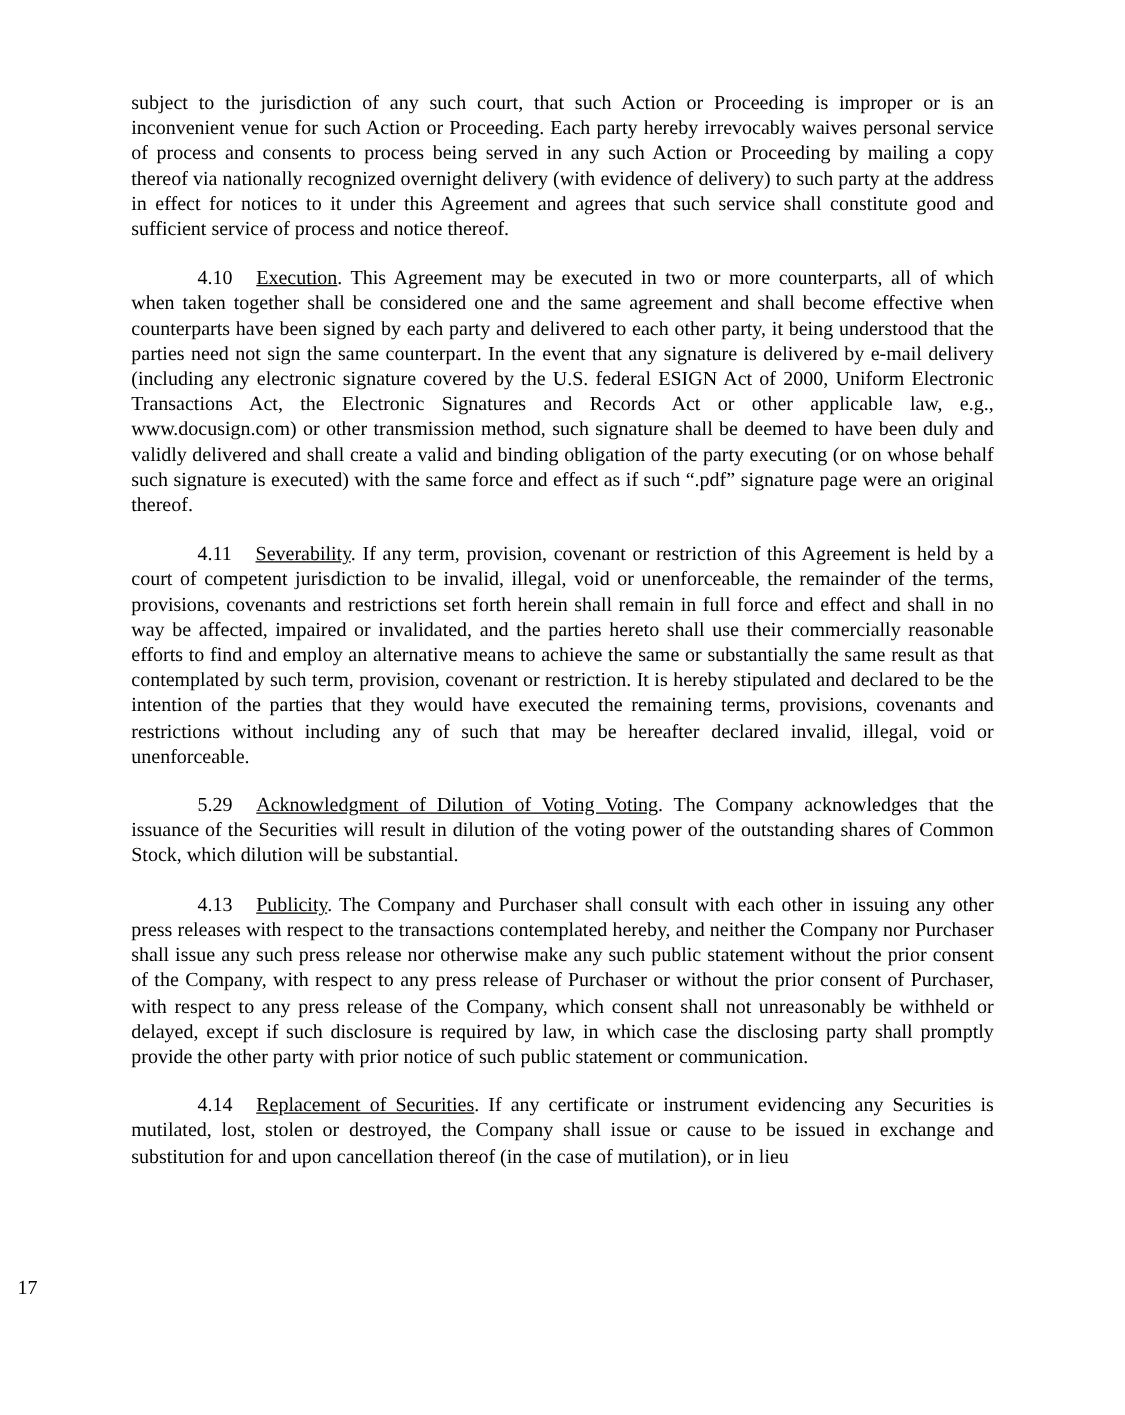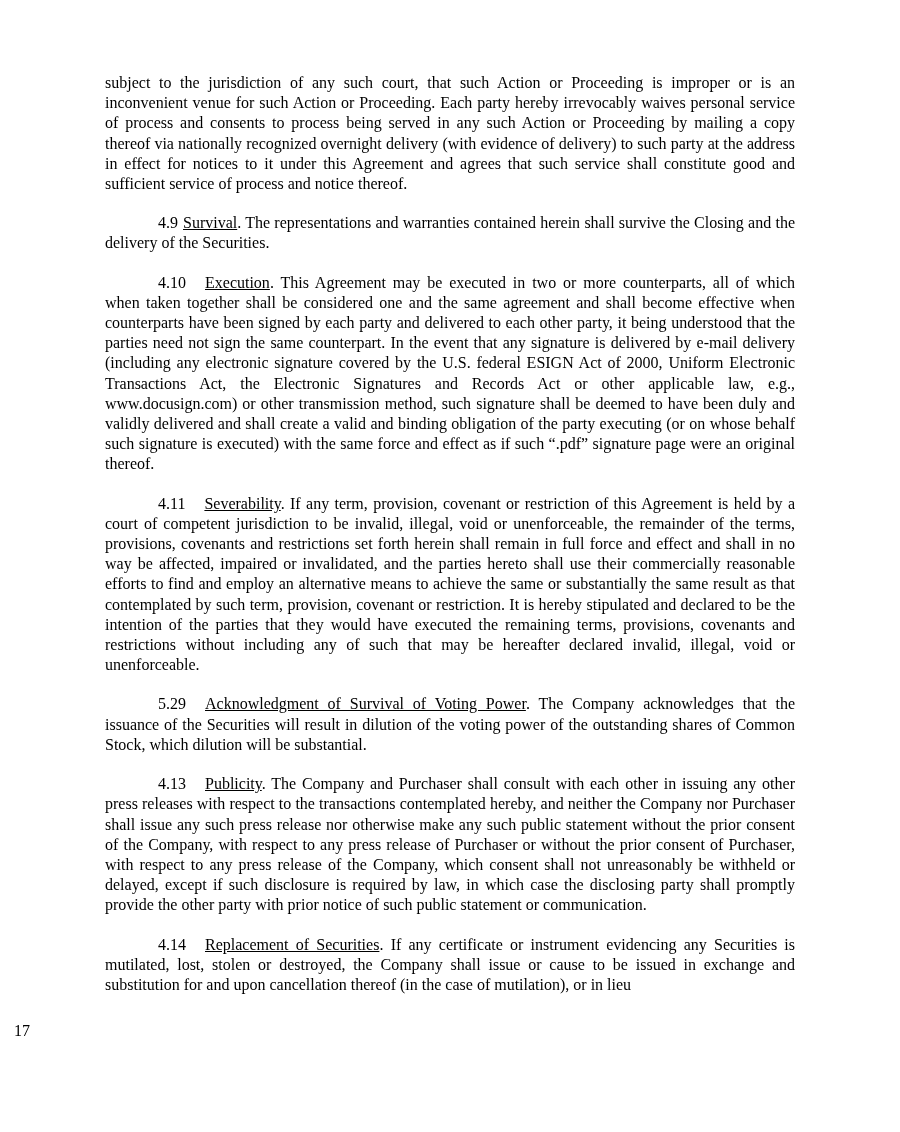--- a/index.html
+++ b/index.html
@@ -51,27 +51,26 @@
   }
 </style>
 </head>
 <body>
 
 <div class="page">
   <div class="content">
 
     <p class="para">subject to the jurisdiction of any such court, that such Action or Proceeding is improper or is an inconvenient venue for such Action or Proceeding.  Each party hereby irrevocably waives personal service of process and consents to process being served in any such Action or Proceeding by mailing a copy thereof via nationally recognized overnight delivery (with evidence of delivery) to such party at the address in effect for notices to it under this Agreement and agrees that such service shall constitute good and sufficient service of process and notice thereof.</p>
 
-    <p class="para section"><span class="num">4.9</span><span class="tab-sm"></span><span class="heading">Survival</span><span>.  The representations and warranties contained herein shall survive the Closing and the delivery of the Securities.</span></p>
 
     <p class="para section"><span class="num">4.10</span><span class="tab"></span><span class="heading">Execution</span><span>. This Agreement may be executed in two or more counterparts, all of which when taken together shall be considered one and the same agreement and shall become effective when counterparts have been signed by each party and delivered to each other party, it being understood that the parties need not sign the same counterpart.  In the event that any signature is delivered by e-mail delivery (including any electronic signature covered by the U.S. federal ESIGN Act of 2000, Uniform Electronic Transactions Act, the Electronic Signatures and Records Act or other applicable law, e.g., www.docusign.com) or other transmission method, such signature shall be deemed to have been duly and validly delivered and shall create a valid and binding obligation of the party executing (or on whose behalf such signature is executed) with the same force and effect as if such “.pdf” signature page were an original thereof.</span></p>
 
     <p class="para section"><span class="num">4.11</span><span class="tab"></span><span class="heading">Severability</span><span>.  If any term, provision, covenant or restriction of this Agreement is held by a court of competent jurisdiction to be invalid, illegal, void or unenforceable, the remainder of the terms, provisions, covenants and restrictions set forth herein shall remain in full force and effect and shall in no way be affected, impaired or invalidated, and the parties hereto shall use their commercially reasonable efforts to find and employ an alternative means to achieve the same or substantially the same result as that contemplated by such term, provision, covenant or restriction.  It is hereby stipulated and declared to be the intention of the parties that they would have executed the remaining terms, provisions, covenants and restrictions without including any of such that may be hereafter declared invalid, illegal, void or unenforceable.</span></p>
 
-    <p class="para section"><span class="num">5.29</span><span class="tab"></span><span class="heading">Acknowledgment of Survival of Voting Power</span><span>. The Company acknowledges that the issuance of the Securities will result in dilution of the voting power of the outstanding shares of Common Stock, which dilution will be substantial.</span></p>
+    <p class="para section"><span class="num">5.29</span><span class="tab"></span><span class="heading">Acknowledgment of Dilution of Voting Voting</span><span>. The Company acknowledges that the issuance of the Securities will result in dilution of the voting power of the outstanding shares of Common Stock, which dilution will be substantial.</span></p>
 
     <p class="para section"><span class="num">4.13</span><span class="tab"></span><span class="heading">Publicity</span><span>. The Company and Purchaser shall consult with each other in issuing any other press releases with respect to the transactions contemplated hereby, and neither the Company nor Purchaser shall issue any such press release nor otherwise make any such public statement without the prior consent of the Company, with respect to any press release of Purchaser or without the prior consent of Purchaser, with respect to any press release of the Company, which consent shall not unreasonably be withheld or delayed, except if such disclosure is required by law, in which case the disclosing party shall promptly provide the other party with prior notice of such public statement or communication.</span></p>
 
     <p class="para section"><span class="num">4.14</span><span class="tab"></span><span class="heading">Replacement of Securities</span><span>.  If any certificate or instrument evidencing any Securities is mutilated, lost, stolen or destroyed, the Company shall issue or cause to be issued in exchange and substitution for and upon cancellation thereof (in the case of mutilation), or in lieu</span></p>
 
   </div>
 
   <div class="page-footer">17</div>
 </div>
 

